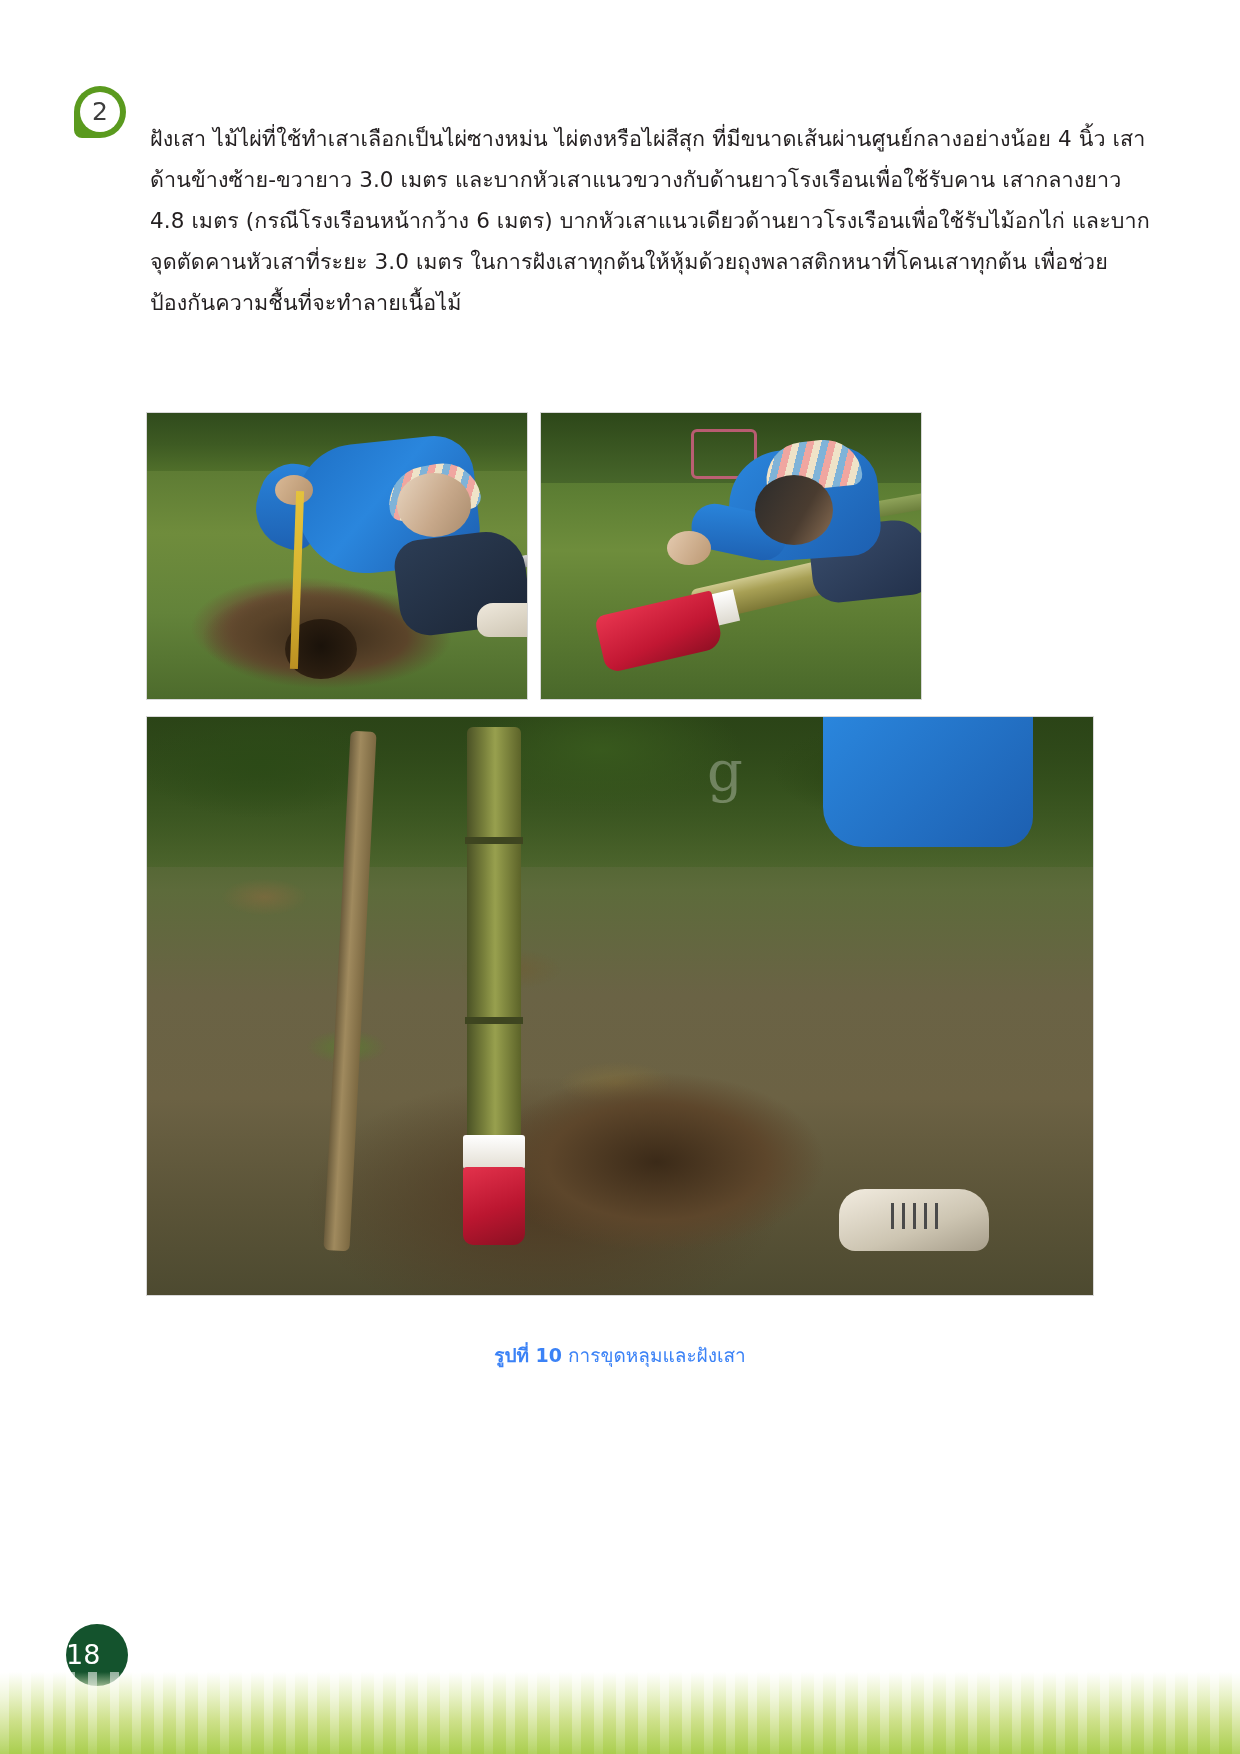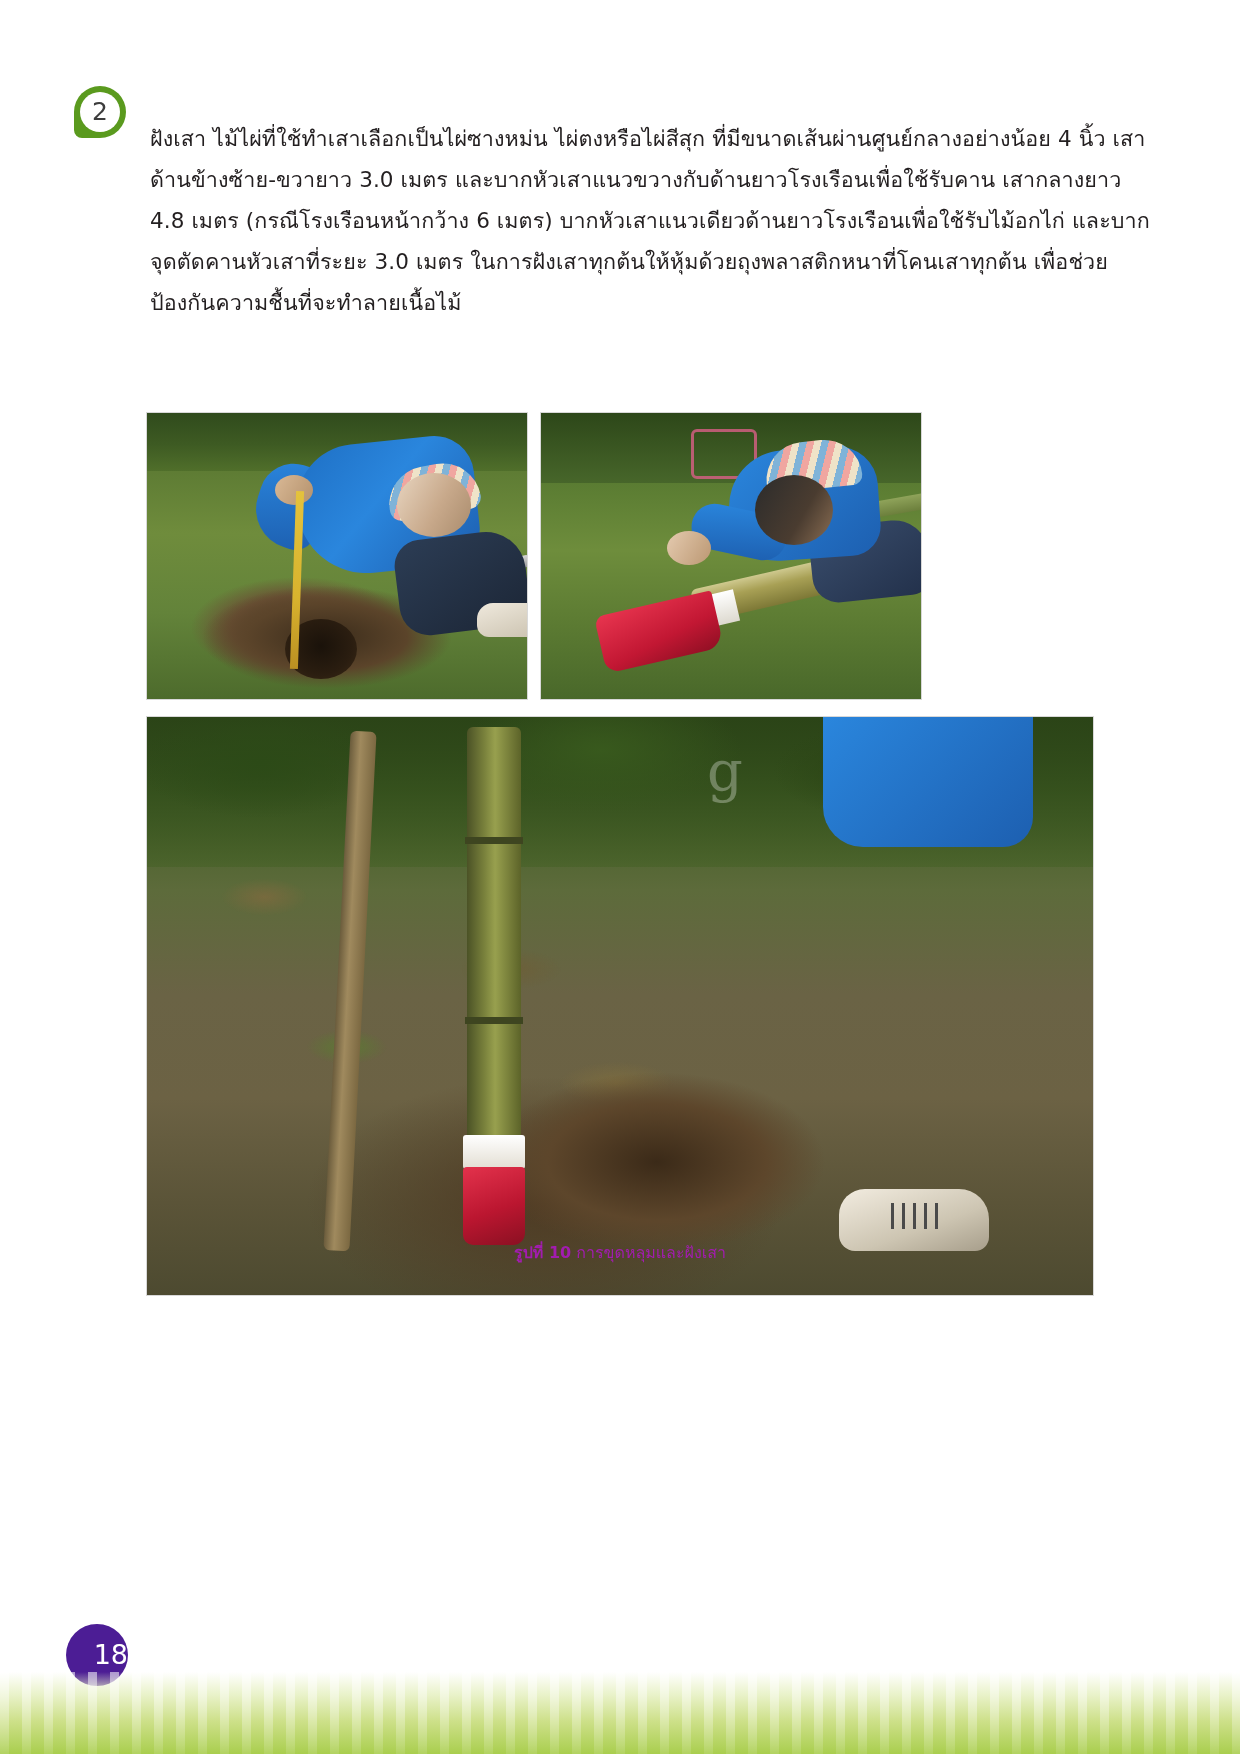--- a/index.html
+++ b/index.html
@@ -313,40 +313,40 @@
     font-size: 56px;
     color: rgba(255,255,255,0.30);
     font-family: "DejaVu Serif", serif;
     letter-spacing: 1px;
   }
 
   
   .caption {
     position: absolute;
     left: 146px;
-    top: 1240px;
+    top: 1340px;
     width: 948px;
     text-align: center;
-    font-size: 16px;
-    color: #a21caf;
+    font-size: 19px;
+    color: #3b82f6;
   }
   .caption .cap-label { font-weight: bold; }
 
   
   .page-number {
     position: absolute;
     left: 66px;
     bottom: 68px;
     width: 62px;
     height: 62px;
     border-radius: 50%;
-    background: #4c1d95;
+    background: #14532d;
     color: #ffffff;
     font-size: 27px;
-    text-align: right;
+    text-align: left;
     line-height: 62px;
     font-family: "DejaVu Sans", sans-serif;
   }
 
   
   .bottom-bar {
     position: absolute;
     left: 0; right: 0; bottom: 0;
     height: 82px;
     background: linear-gradient(180deg, rgba(255,255,255,0) 0%, #e9f2c9 28%, #cde089 60%, #a9ce4e 100%);

